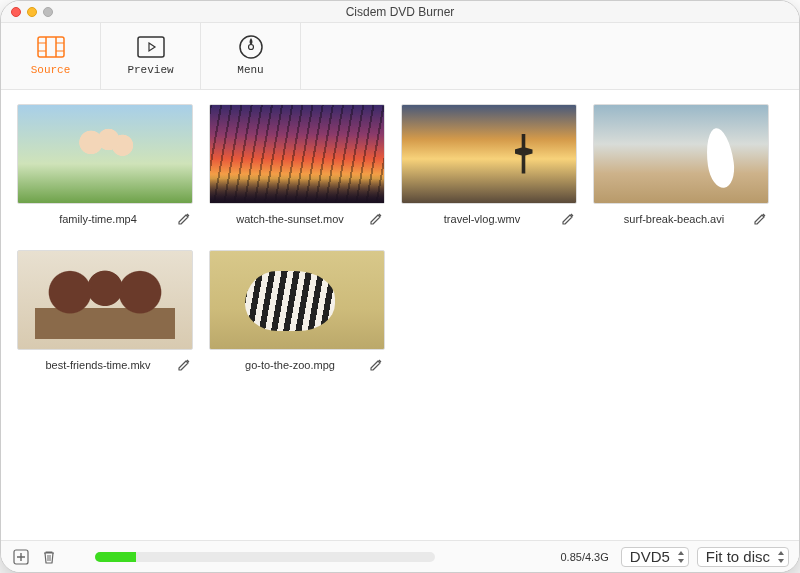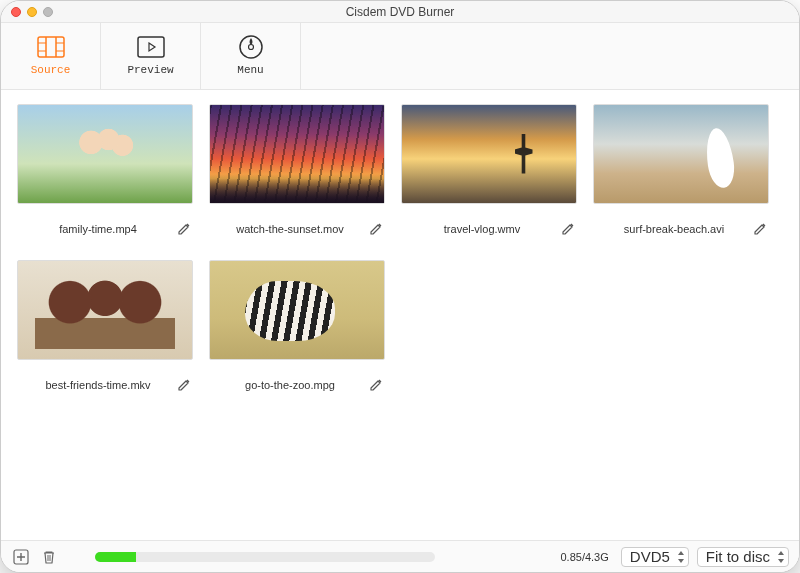--- a/index.html
+++ b/index.html
@@ -14,21 +14,21 @@
   .title { position: absolute; left: 0; right: 0; text-align: center; font-size: 12px; color: #444; }
   .tabs { display: flex; border-bottom: 1px solid #e5e5e5; background: #fafafa; font-family: Liberation Mono, monospace; }
   .tab { width: 100px; height: 66px; display: flex; flex-direction: column; align-items: center; justify-content: center; gap: 6px; border-right: 1px solid #e5e5e5; cursor: pointer; }
   .tab .ticon { width: 28px; height: 22px; display: flex; align-items: center; justify-content: center; }
   .tab span.lbl { font-size: 11px; color: #333; }
   .tab.active span.lbl { color: #ff7a1a; }
   .content { flex: 1; overflow: auto; padding: 14px 16px; background: #fff; }
   .grid { display: grid; grid-template-columns: repeat(4, 176px); gap: 24px 16px; }
   .card { width: 176px; }
   .thumb { width: 176px; height: 100px; border: 1px solid #ddd; border-radius: 2px; }
-  .caption { display: flex; align-items: center; justify-content: space-between; margin-top: 18px; padding: 0 2px; }
+  .caption { display: flex; align-items: center; justify-content: space-between; margin-top: 8px; padding: 0 2px; }
   .caption .fname { font-size: 11px; color: #333; flex: 1; text-align: center; }
   .caption .edit { width: 14px; height: 14px; flex-shrink: 0; cursor: pointer; color: #555; }
   .statusbar { height: 32px; border-top: 1px solid #e5e5e5; display: flex; align-items: center; padding: 0 10px; gap: 8px; background: #fafafa; }
   .iconbtn { width: 20px; height: 20px; display: flex; align-items: center; justify-content: center; cursor: pointer; color: #555; }
   .progress { flex: 0 0 340px; height: 10px; background: #e9e9e9; border-radius: 5px; overflow: hidden; margin-left: 28px; }
   .progress .bar { height: 100%; background: #3ddc1f; }
   .spacer { flex: 1; }
   .capacity { font-size: 11px; color: #333; margin-right: 4px; }
   .select { height: 20px; border: 1px solid #ccc; border-radius: 4px; background: #fff; padding: 0 18px 0 8px; font-size: 15px; display: flex; align-items: center; position: relative; cursor: pointer; min-width: 62px; }
   .select::after { content: ""; position: absolute; right: 4px; top: 3px; width: 10px; height: 14px; background:

